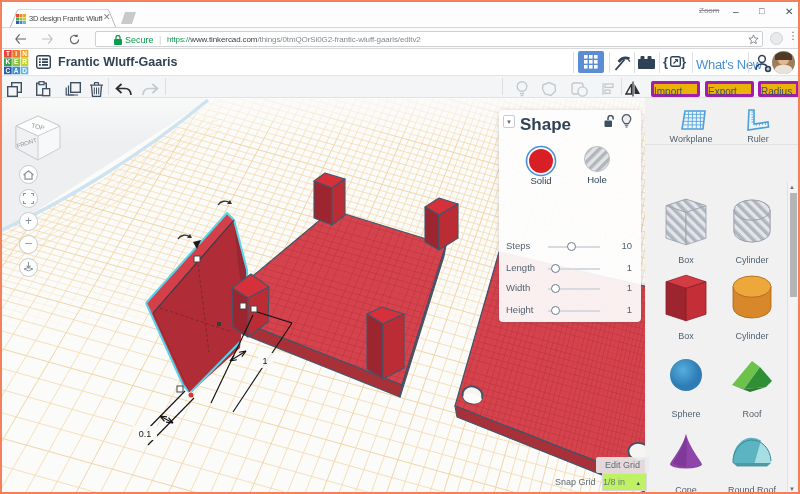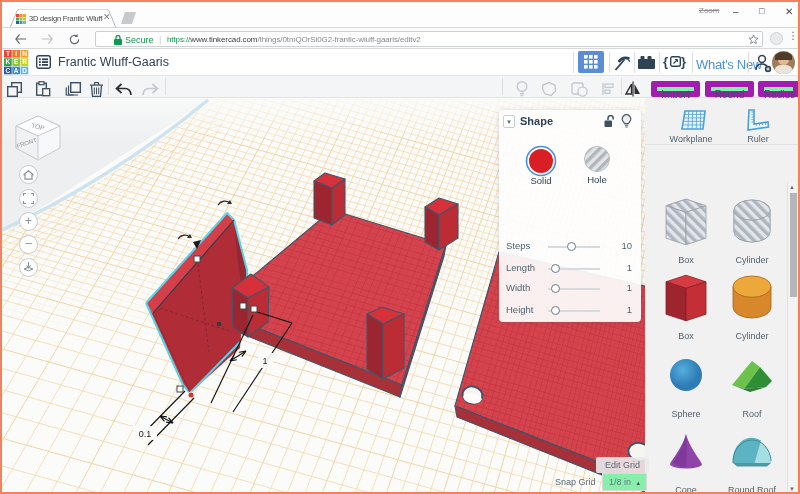--- a/index.html
+++ b/index.html
@@ -12,39 +12,39 @@
 #wintitle{position:absolute;left:697px;top:4px;font-size:8px;color:#8e8e90;text-decoration:line-through;filter:blur(.4px)}
 .winbtn{position:absolute;top:4px;color:#4a4a4a;font-size:10px}
 
 #urlbar{position:absolute;left:0;top:25px;width:796px;height:22px;background:#fbfbfb;border-top:1px solid #d4d6d8;border-bottom:1px solid #d8d9db}
 #omni{position:absolute;left:93px;top:3px;width:668px;height:16px;background:#fff;border:1px solid #cdd0d3;border-radius:2px}
 
 #tkhead{position:absolute;left:0;top:47px;width:796px;height:27px;background:#fff;border-bottom:1px solid #e2e5e7}
 
 #toolbar{position:absolute;left:0;top:74px;width:796px;height:22px;background:#f4f5f6;border-bottom:1px solid #e0e2e4}
 .sep{position:absolute;top:2px;width:1px;height:17px;background:#dcdfe1}
-.tbtn{position:absolute;top:2.5px;height:16px;background:#86efac;border:6px solid #a21caf;border-radius:2px;font-size:10px;color:#3e4f61;text-align:center;line-height:15px}
+.tbtn{position:absolute;top:2.5px;height:16px;background:#eab308;border:3px solid #a21caf;border-radius:2px;font-size:10px;color:#3e4f61;text-align:left;line-height:15px}
 
 #canvas{position:absolute;left:0;top:96px;width:643px;height:396px;background:#fbfbfa;overflow:hidden}
 
 .circbtn{position:absolute;width:19px;height:19px;border-radius:50%;background:rgba(255,255,255,.92);border:1px solid #c7ccd1;color:#8b949c}
 
 #spanel{position:absolute;left:497px;top:108px;width:142px;height:212px;background:rgba(253,253,253,.93);border-radius:4px;box-shadow:0 1px 5px rgba(80,80,90,.25);font-family:"Liberation Sans",sans-serif}
 .slr{position:absolute;left:0;width:142px;height:22px}
 .slab{position:absolute;left:7px;top:4px;font-size:9.5px;color:#51626f}
 .sval{position:absolute;right:9px;top:4px;font-size:9.5px;color:#51626f}
 .strack{position:absolute;left:49px;top:10px;width:52px;height:1.5px;background:#d7dade}
 .sknob{position:absolute;top:5.5px;width:9px;height:9px;border-radius:50%;background:#fff;border:1.8px solid #6d7a85}
 
 #sidebar{position:absolute;left:643px;top:96px;width:153px;height:396px;background:#f1f1f2}
 .shlabel{position:absolute;font-size:9px;color:#51626f;text-align:center;width:70px}
 
 #editgrid{position:absolute;left:594px;top:455px;width:53px;height:16px;background:rgba(233,234,235,.9);border-radius:2px;font-size:9px;color:#5d6a74;text-align:center;line-height:16px}
 #snapgrid{position:absolute;left:553px;top:475px;font-size:9px;color:#5d6a74}
-#snapdd{position:absolute;left:600px;top:471px;width:45px;height:18px;background:#86efac;border:1px solid #d8dadc;font-size:9px;color:#6b767f;line-height:17px;padding-left:6px}
+#snapdd{position:absolute;left:600px;top:471px;width:45px;height:18px;background:#bef264;border:1px solid #d8dadc;font-size:9px;color:#6b767f;line-height:17px;}
 </style></head>
 <body>
 <div id="win">
 
 <div id="tabbar">
  <div id="tab">
   <svg width="130" height="19" viewBox="0 0 130 19">
    <path d="M1 19 L8 2 Q9 0 11 0 L97 0 Q99 0 100 2 L107 19 Z" fill="#fdfdfd" stroke="#b6b9bc" stroke-width="1"></path>
    <path d="M116 3 L127 3 L123 15 L112 15 Z" fill="#c7cacd"></path>
   </svg>
@@ -120,21 +120,21 @@
  </svg>
  <svg width="15" height="14" viewBox="0 0 15 14" style="position:absolute;left:34px;top:6px">
   <rect x="0.7" y="0.7" width="13.6" height="12.6" rx="2" fill="none" stroke="#2f4256" stroke-width="1.4"></rect>
   <rect x="3" y="3.4" width="1.8" height="1.8" fill="#2f4256"></rect>
         <rect x="6" y="3.4" width="6" height="1.8" fill="#2f4256"></rect>
   <rect x="3" y="6.2" width="1.8" height="1.8" fill="#2f4256"></rect>
         <rect x="6" y="6.2" width="6" height="1.8" fill="#2f4256"></rect>
   <rect x="3" y="9" width="1.8" height="1.8" fill="#2f4256"></rect>
         <rect x="6" y="9" width="6" height="1.8" fill="#2f4256"></rect>
  </svg>
- <div style="position:absolute;left:56px;top:6px;font-size:12.5px;font-weight:normal;color:#2f4256">Frantic Wluff-Gaaris</div>
+ <div style="position:absolute;left:56px;top:6px;font-size:12.5px;font-weight:bold;color:#2f4256">Frantic Wluff-Gaaris</div>
  <div class="sep" style="left:571px;height:21px;top:3px"></div>
  <div style="position:absolute;left:576px;top:2px;width:26px;height:22px;background:#5b8cd6;border-radius:2px">
   <svg width="14" height="14" viewBox="0 0 14 14" style="position:absolute;left:6px;top:4px">
    <g fill="#fff">
             <rect x="0" y="0" width="3.6" height="3.6"></rect>
             <rect x="5" y="0" width="3.6" height="3.6"></rect>
             <rect x="10" y="0" width="3.6" height="3.6"></rect>
    <rect x="0" y="5" width="3.6" height="3.6"></rect>
             <rect x="5" y="5" width="3.6" height="3.6"></rect>
             <rect x="10" y="5" width="3.6" height="3.6"></rect>
@@ -224,21 +224,21 @@
         <rect x="4" y="2" width="8" height="3.4" fill="none" stroke="#c3c9cf" stroke-width="1.3"></rect>
         <rect x="4" y="8" width="5" height="3.4" fill="none" stroke="#c3c9cf" stroke-width="1.3"></rect>
       </svg>
  <div class="sep" style="left:619px"></div>
  <svg width="16" height="16" viewBox="0 0 16 16" style="position:absolute;left:623px;top:5px">
         <path d="M8 0.5 V15.5" stroke="#2e2e2e" stroke-width="1.2"></path>
         <path d="M6.5 3 V13 L1 13 Z" fill="none" stroke="#2e2e2e" stroke-width="1.4"></path>
         <path d="M9.5 3 V13 L15 13 Z" fill="#2e2e2e"></path>
       </svg>
  <div class="tbtn" style="left:649px;top:4.5px;width:49px">Import</div>
- <div class="tbtn" style="left:703px;top:4.5px;width:49px">Round</div>
+ <div class="tbtn" style="left:703px;top:4.5px;width:49px">Export</div>
  <div class="tbtn" style="left:756px;top:4.5px;width:41px">Radius</div>
 </div>
 
 <div id="canvas">
 </div>
 
 <svg width="643" height="396" viewBox="0 96 643 396" style="position:absolute;left:0;top:96px">
  <defs>
   <clipPath id="gridclip">
           <polygon points="0,230 100,178 207,97 660,97 660,492 0,492"></polygon>
@@ -849,21 +849,21 @@
  <div class="shlabel" style="left:6px;top:387px">Cone</div>
  <div class="shlabel" style="left:72px;top:387px">Round Roof</div>
  <div style="position:absolute;left:142px;top:84px;width:11px;height:312px;background:#f3f3f3;border-left:1px solid #e2e2e2"></div>
  <div style="position:absolute;left:144px;top:86px;font-size:6px;color:#707070">▲</div>
  <div style="position:absolute;left:144.5px;top:95px;width:7px;height:104px;background:#b3b5b7"></div>
  <div style="position:absolute;left:144px;top:388px;font-size:6px;color:#707070">▼</div>
 </div>
 
 <div id="spanel">
  <div style="position:absolute;left:4px;top:5px;width:12px;height:13px;border:1px solid #c8cdd2;border-radius:2px;background:#fff;text-align:center;font-size:6px;color:#5a6a76;line-height:12px">▼</div>
- <div style="position:absolute;left:21px;top:5px;font-size:11px;font-weight:bold;color:#2f4256">Shape</div>
+ <div style="position:absolute;left:21px;top:5px;font-size:17px;font-weight:bold;color:#2f4256">Shape</div>
  <svg width="11" height="13" viewBox="0 0 11 13" style="position:absolute;left:105px;top:5px">
         <rect x="0.5" y="5.5" width="7.5" height="6.5" rx="1" fill="#3e4f61"></rect>
         <path d="M4 5 V3.2 A2.6 2.6 0 0 1 9.2 3.2 V4.4" stroke="#3e4f61" stroke-width="1.5" fill="none"></path>
       </svg>
  <svg width="11" height="15" viewBox="0 0 11 15" style="position:absolute;left:122px;top:4px">
         <path d="M5.5 0.7 a4.3 4.3 0 0 1 4.3 4.3 c0 2.1-1.7 3.1-2.3 4.6 l-4 0 c-0.6-1.5-2.3-2.5-2.3-4.6 a4.3 4.3 0 0 1 4.3-4.3 Z" fill="#eceef0" stroke="#4a5a68" stroke-width="1.2"></path>
         <path d="M3.8 11.2 h3.4 M4.4 13 h2.2" stroke="#4a5a68" stroke-width="1.1"></path>
       </svg>
  <svg width="142" height="80" viewBox="0 0 142 80" style="position:absolute;left:0;top:28px">
   <defs>

